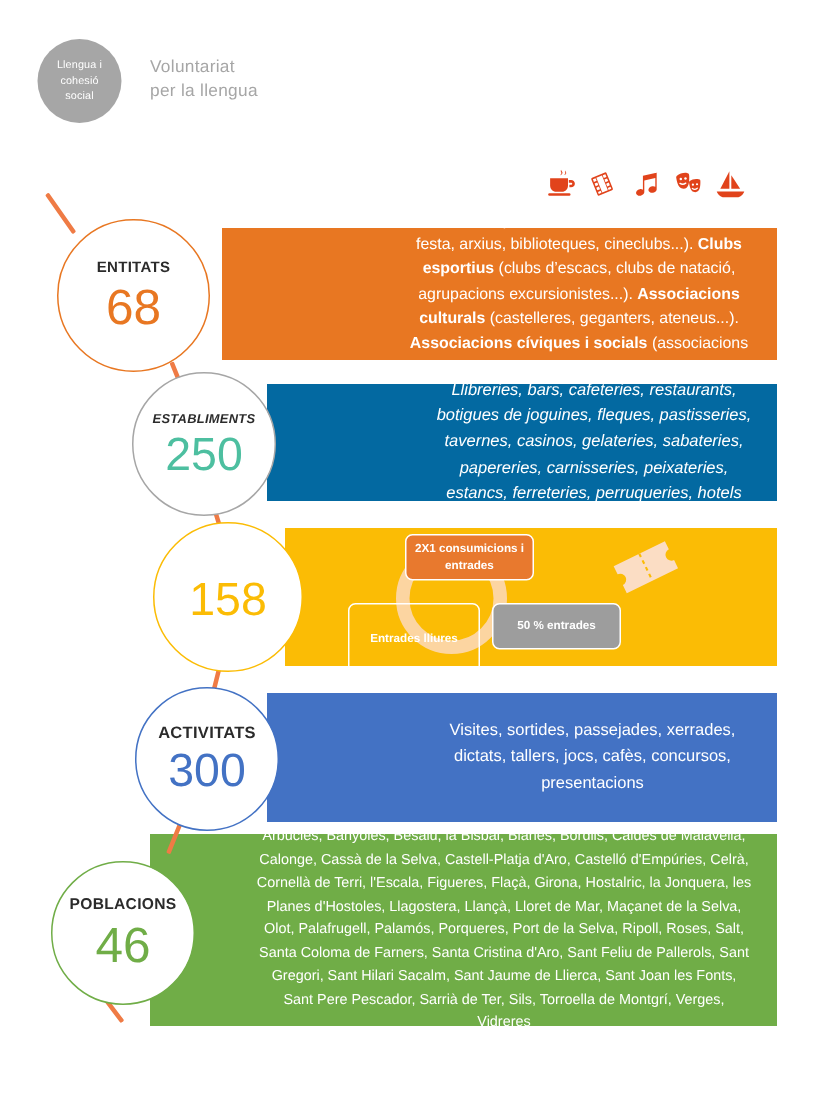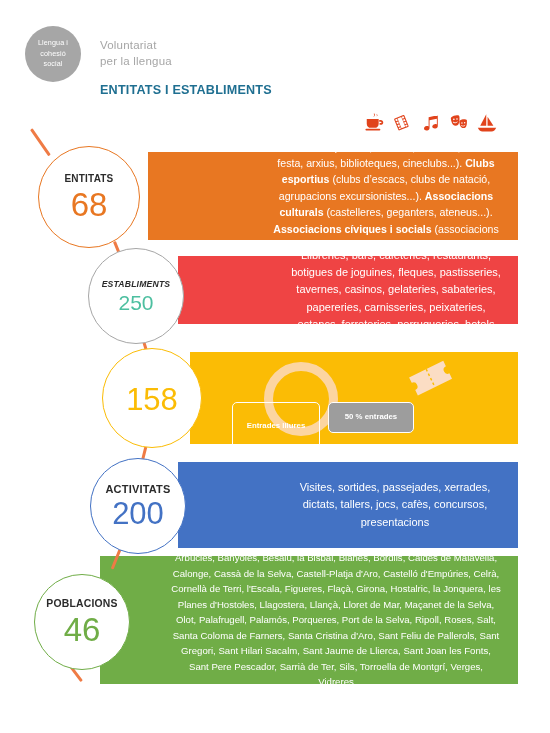--- a/index.html
+++ b/index.html
@@ -78,21 +78,21 @@
     font-size: 10.6px;
     line-height: 1.55;
     text-align: center;
     width: 100%;
     padding: 0 10px;
     box-sizing: border-box;
   }
   .band-text b { font-weight: bold; }
 
   #band-entitats      { left: 148px; top: 152px; width: 370px; height: 88px; background: #e87722; }
-  #band-establiments  { left: 178px; top: 256px; width: 340px; height: 68px; background: #ef4444; }
+  #band-establiments  { left: 178px; top: 256px; width: 340px; height: 78px; background: #0369a1; font-style: italic; }
   #band-avantatges    { left: 190px; top: 352px; width: 328px; height: 92px; background: #fbbc05; }
   #band-activitats    { left: 178px; top: 462px; width: 340px; height: 86px; background: #4372c4; }
   #band-poblacions    { left: 100px; top: 556px; width: 418px; height: 128px; background: #70ad47; }
 
   #band-entitats .band-text     { padding-right: 14px; padding-left: 120px; }
   #band-establiments .band-text { padding-right: 14px; padding-left: 110px; font-size: 11px; }
   #band-activitats .band-text   { padding-right: 26px; padding-left: 120px; font-size: 11px; }
   #band-poblacions .band-text   { padding-right: 16px; padding-left: 70px; font-size: 9.6px; line-height: 1.62; }
 
   
@@ -124,21 +124,21 @@
     border: 1.6px solid #e87722;
   }
   #circle-entitats .stat-label { font-size: 10px; }
   #circle-entitats .stat-value { font-size: 33px; color: #e87722; margin-top: 3px; }
 
   #circle-establiments {
     left: 88px; top: 248px; width: 96px; height: 96px;
     border: 1.6px solid #a6a6a6;
   }
   #circle-establiments .stat-label { font-size: 8.6px; font-style: italic; }
-  #circle-establiments .stat-value { font-size: 21px; color: #4dbfa0; margin-top: 3px; }
+  #circle-establiments .stat-value { font-size: 31px; color: #4dbfa0; margin-top: 3px; }
 
   #circle-avantatges {
     left: 102px; top: 348px; width: 100px; height: 100px;
     border: 1.6px solid #fbbc05;
   }
   #circle-avantatges .stat-label { font-size: 10.2px; text-align: left; }
   #circle-avantatges .stat-value { font-size: 31px; color: #fbbc05; margin-top: 2px; }
 
   #circle-activitats {
     left: 90px; top: 458px; width: 96px; height: 96px;
@@ -214,21 +214,20 @@
     <span>cohesió</span>
     <span>social</span>
   </div>
 
   <div class="brand-title">
     <div>Voluntariat</div>
     <div>per la llengua</div>
   </div>
 
   <div class="main-title">
-    <div>ENTITATS I ESTABLIMENTS</div>
   </div>
 
   <div class="header-icons">
 
     <span>
       <svg width="22" height="22" viewBox="0 0 24 24" fill="currentColor">
         <path d="M11 1.2c-.8 1 .2 1.6.2 2.4 0 .7-.6 1-.9 1.6.9-.2 1.7-.9 1.7-1.8 0-.9-1-1.3-1-2.2zM14 1.8c-.6.8.1 1.3.1 1.9 0 .6-.5.8-.7 1.3.7-.2 1.3-.7 1.3-1.4 0-.7-.7-1.1-.7-1.8z"></path>
         <path d="M3 7.5h13v5.2c0 2.6-1.9 4.6-4.4 4.6H7.4C4.9 17.3 3 15.3 3 12.7V7.5z"></path>
         <path d="M16.6 8.8h1.6c1.6 0 2.8 1.1 2.8 2.6s-1.2 2.6-2.8 2.6h-1.2v-1.9h1.1c.6 0 1-.3 1-.7 0-.5-.4-.7-1-.7h-1.5V8.8z"></path>
         <rect x="1.6" y="18.3" width="16.2" height="1.9" rx=".9"></rect>
@@ -307,20 +306,23 @@
 <div class="stat-circle" id="circle-establiments">
   <div class="stat-label">ESTABLIMENTS</div>
   <div class="stat-value">250</div>
 </div>
 
 <div class="band" id="band-avantatges"></div>
 
 <div id="carnet-diagram">
   <div class="cycle-ring"></div>
 
+  <div class="carnet-box" id="box-2x1">
+    <span>2X1 consumicions i entrades</span>
+  </div>
 
   <div class="carnet-box" id="box-lliures">
     <span>Entrades lliures</span>
   </div>
 
   <div class="carnet-box" id="box-50">
     <span>50 % entrades</span>
   </div>
 
   <div id="ticket-icon">
@@ -337,21 +339,21 @@
 
 <div class="stat-circle" id="circle-avantatges">
   <div class="stat-value">158</div>
 </div>
 
 <div class="band" id="band-activitats">
   <div class="band-text">Visites, sortides, passejades, xerrades, dictats, tallers, jocs, cafès, concursos, presentacions</div>
 </div>
 <div class="stat-circle" id="circle-activitats">
   <div class="stat-label">ACTIVITATS</div>
-  <div class="stat-value">200</div>
+  <div class="stat-value">300</div>
 </div>
 
 <div class="band" id="band-poblacions">
   <div class="band-text">Arbúcies, Banyoles, Besalú, la Bisbal, Blanes, Bordils, Caldes de Malavella, Calonge, Cassà de la Selva, Castell-Platja d'Aro, Castelló d'Empúries, Celrà, Cornellà de Terri, l'Escala, Figueres, Flaçà, Girona, Hostalric, la Jonquera, les Planes d'Hostoles, Llagostera, Llançà, Lloret de Mar, Maçanet de la Selva, Olot, Palafrugell, Palamós, Porqueres, Port de la Selva, Ripoll, Roses, Salt, Santa Coloma de Farners, Santa Cristina d'Aro, Sant Feliu de Pallerols, Sant Gregori, Sant Hilari Sacalm, Sant Jaume de Llierca, Sant Joan les Fonts, Sant Pere Pescador, Sarrià de Ter, Sils, Torroella de Montgrí, Verges, Vidreres</div>
 </div>
 <div class="stat-circle" id="circle-poblacions">
   <div class="stat-label">POBLACIONS</div>
   <div class="stat-value">46</div>
 </div>
 

